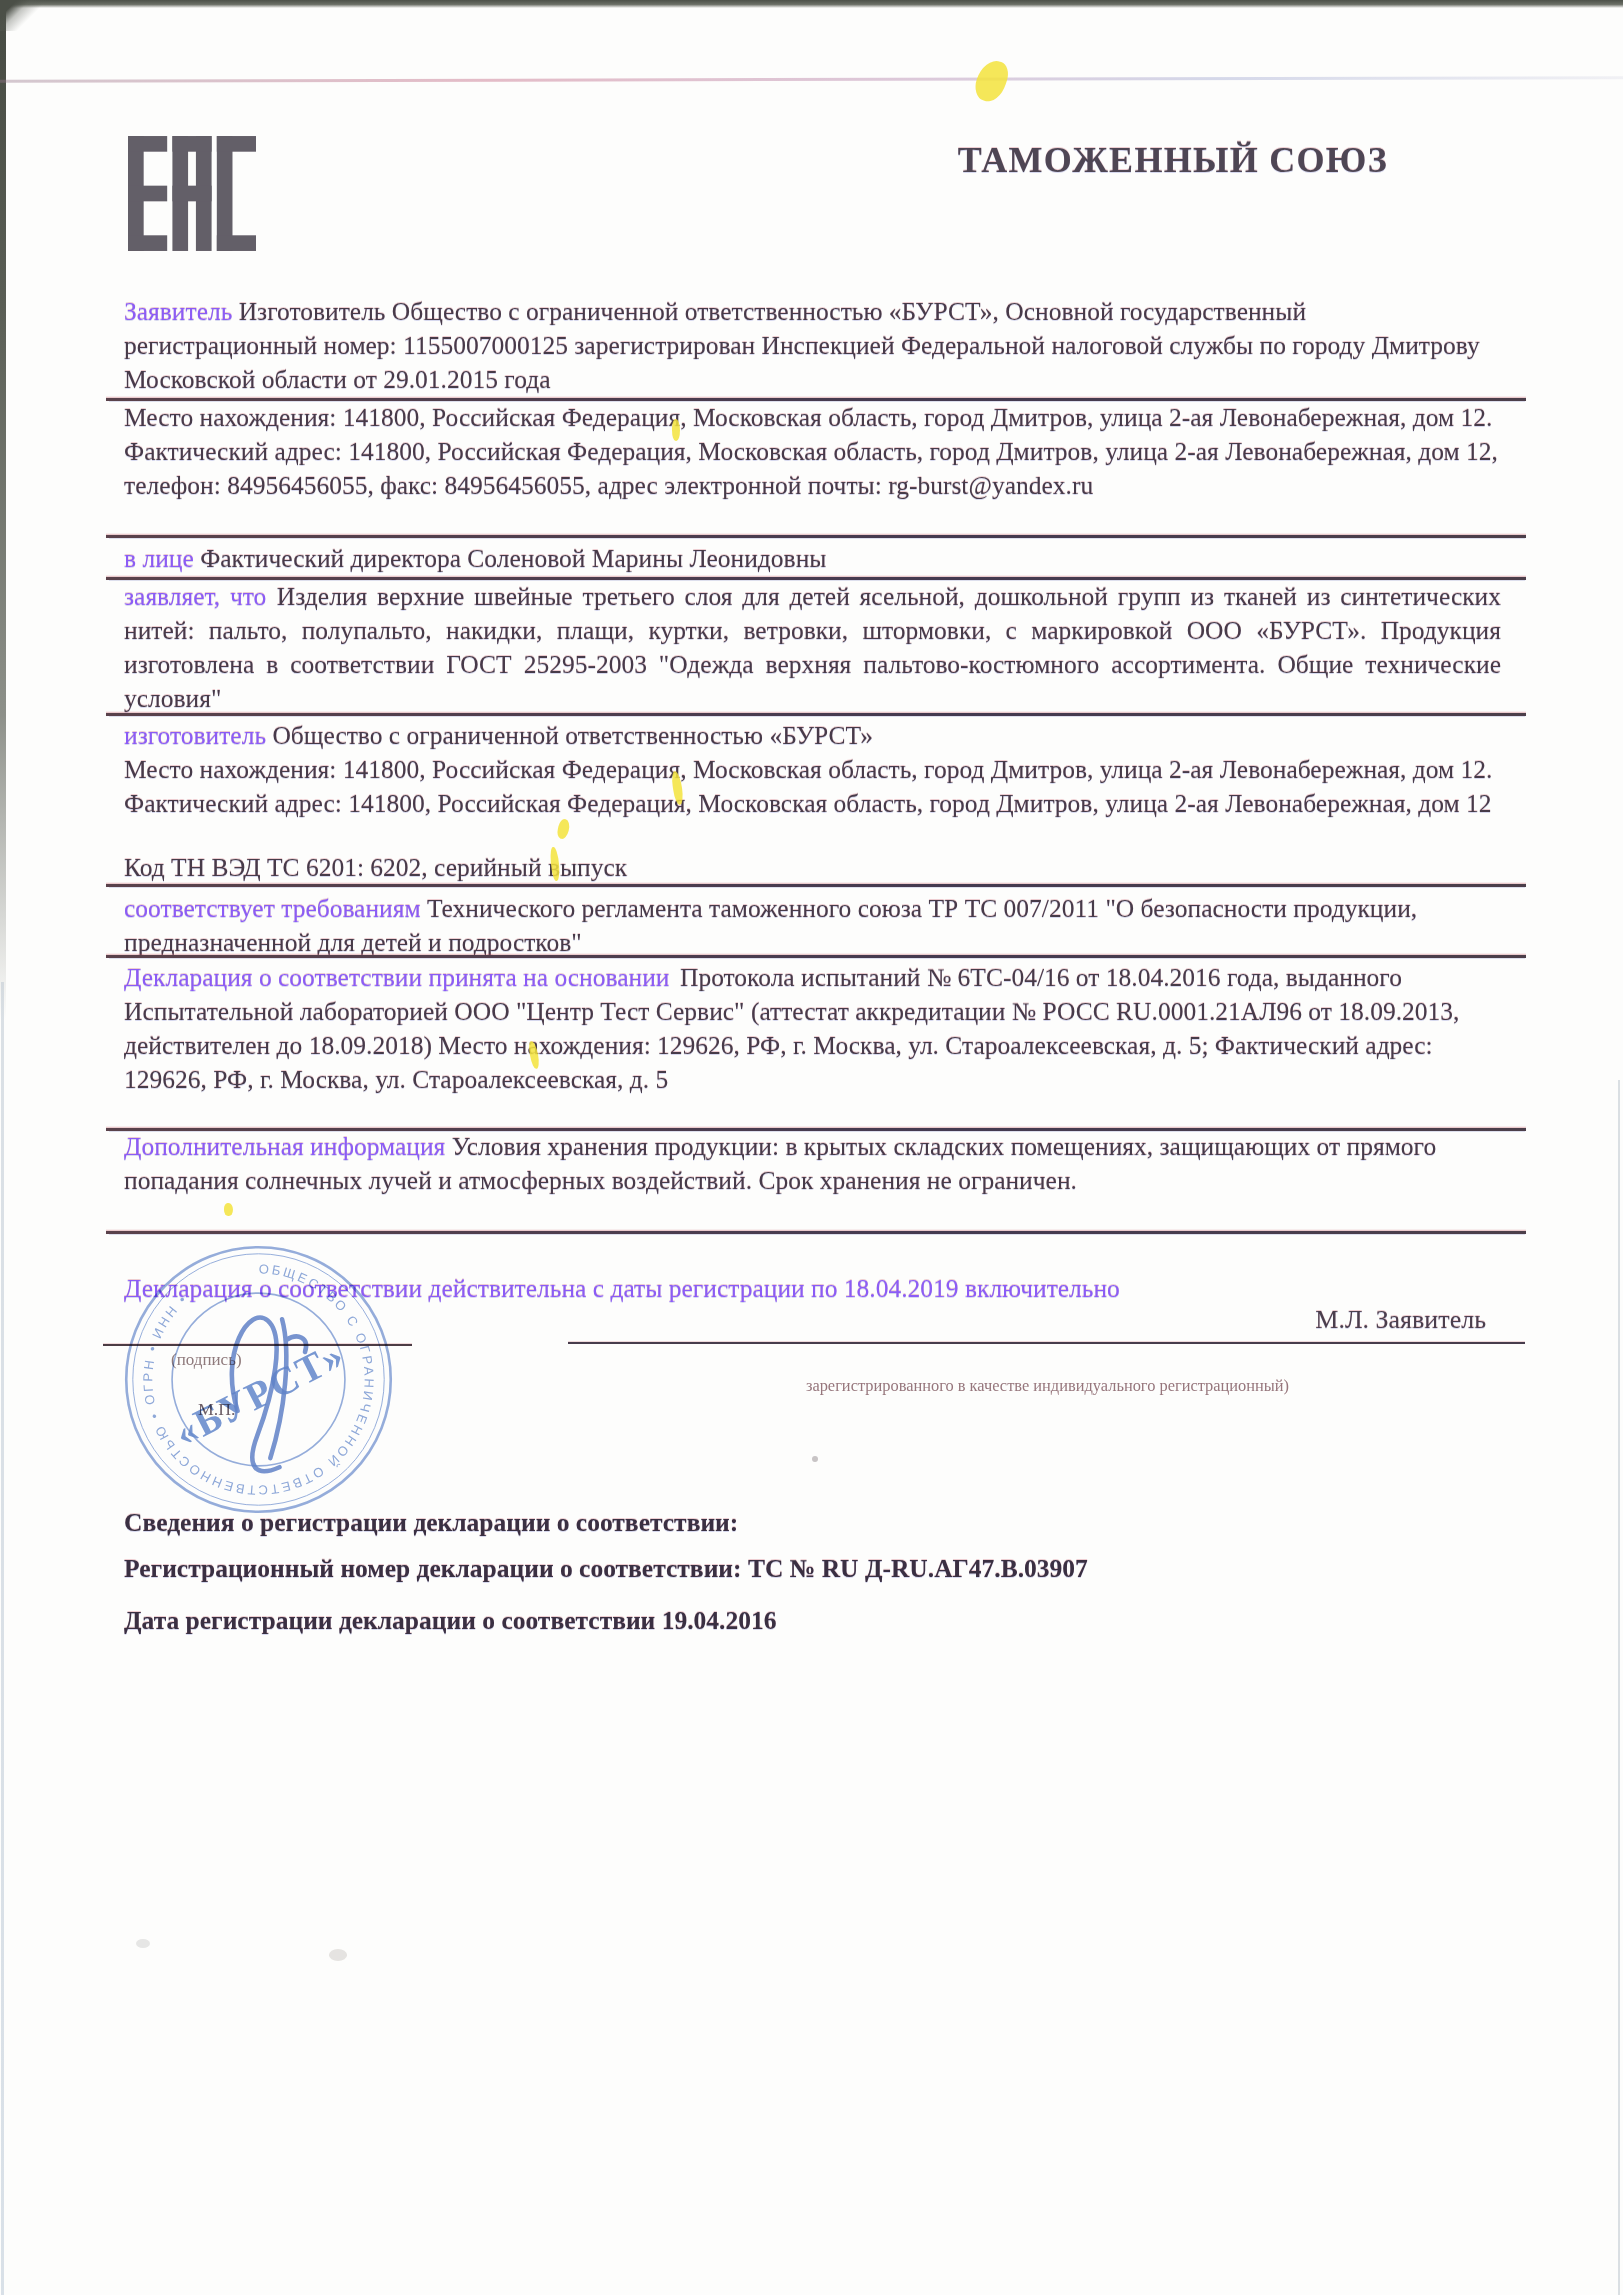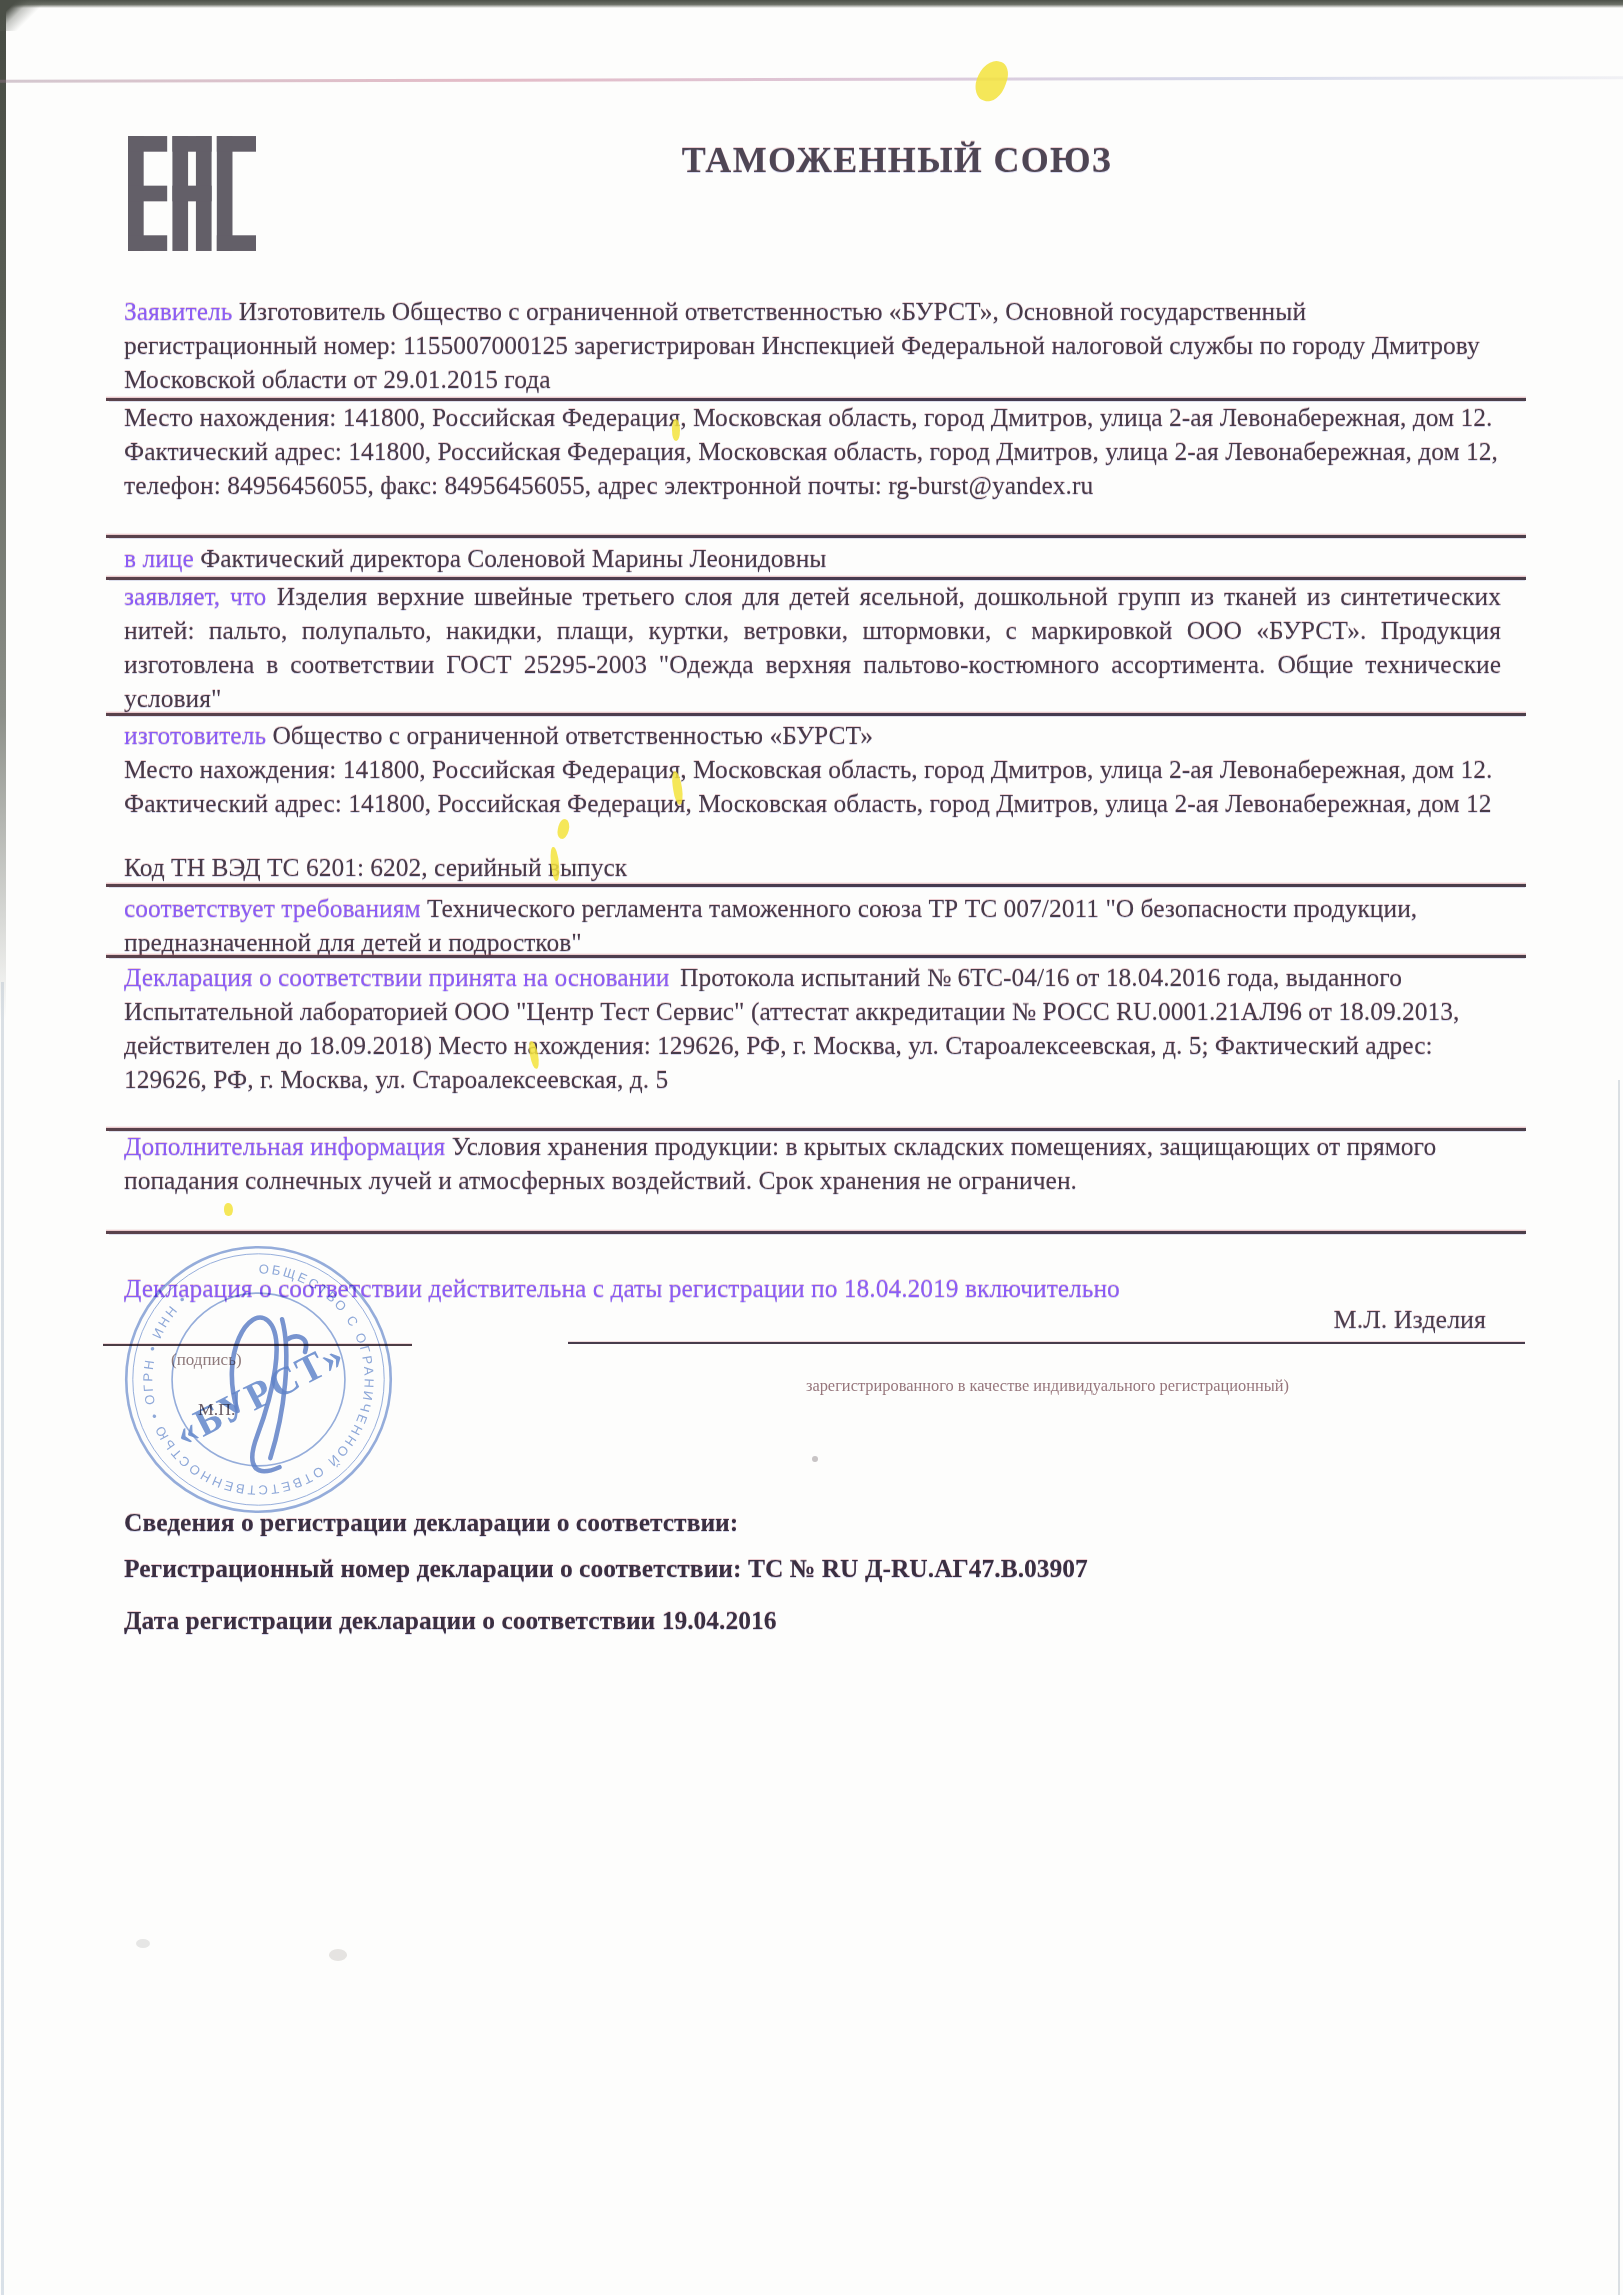--- a/index.html
+++ b/index.html
@@ -29,21 +29,21 @@
   
   .txt{
     color:#473b49;
     text-shadow:0 -1px 0 rgba(198,84,96,.28), 0 1px 0 rgba(76,88,190,.22);
   }
   .b{font-weight:normal;color:#8b5cf6;margin-top:36px;}
   .para{position:absolute;left:124px;width:1377px;font-size:25.5px;line-height:34px;}
   .just{text-align:justify;}
   .gap{margin-right:10.5px;}
 
-  .title-block{position:absolute;left:406px;top:137px;width:982px;text-align:center;
+  .title-block{position:absolute;left:406px;top:137px;width:982px;text-align:right;
     font-weight:bold;font-size:36px;line-height:46px;letter-spacing:1.3px;color:#4e4654;}
 
   .rule{position:absolute;left:106px;width:1420px;height:2.6px;
     background:linear-gradient(90deg,#5a424b,#443a50 60%,#4c3f4a);
     box-shadow:0 -1.3px 0 rgba(195,85,95,.30), 0 1.3px 0.7px rgba(80,90,170,.18);}
 
   
   .eac{position:absolute;left:128px;top:136px;width:128px;height:115px;}
   .sr{position:absolute;width:0.7px;height:0.7px;overflow:hidden;clip-path:inset(50%);white-space:nowrap;}
 
@@ -132,21 +132,21 @@
   <div class="para txt" style="top:1130px;"><span class="b">Дополнительная информация</span><span> Условия хранения продукции: в крытых складских помещениях, защищающих от прямого попадания солнечных лучей и атмосферных воздействий. Срок хранения не ограничен.</span></div>
   <div class="rule" style="top:1231px;"></div>
 
   <div class="para txt b" style="top:1236px;">Декларация о соответствии  действительна с даты регистрации  по 18.04.2019 включительно</div>
 
   <div class="sig-line-left"></div>
   <div class="podpis">(подпись)</div>
   <div class="mp">М.П.</div>
 
   <div class="sig-line-right"></div>
-  <div class="head-name txt">М.Л. Изделия</div>
+  <div class="head-name txt">М.Л. Заявитель</div>
   <div class="name-cap" style="top:1376px;">зарегистрированного в качестве индивидуального регистрационный)</div>
 
   <div class="stamp">
     <svg width="275" height="275" viewBox="0 0 420 420">
       <defs>
         <path id="ringpath" d="M 210,48 a 162,162 0 1 1 -0.01,0"></path>
       </defs>
       <g stroke="#5f85cc" fill="none" opacity="0.75">
         <circle cx="210" cy="210" r="202" stroke-width="4"></circle>
         <circle cx="210" cy="210" r="192" stroke-width="1.5"></circle>

